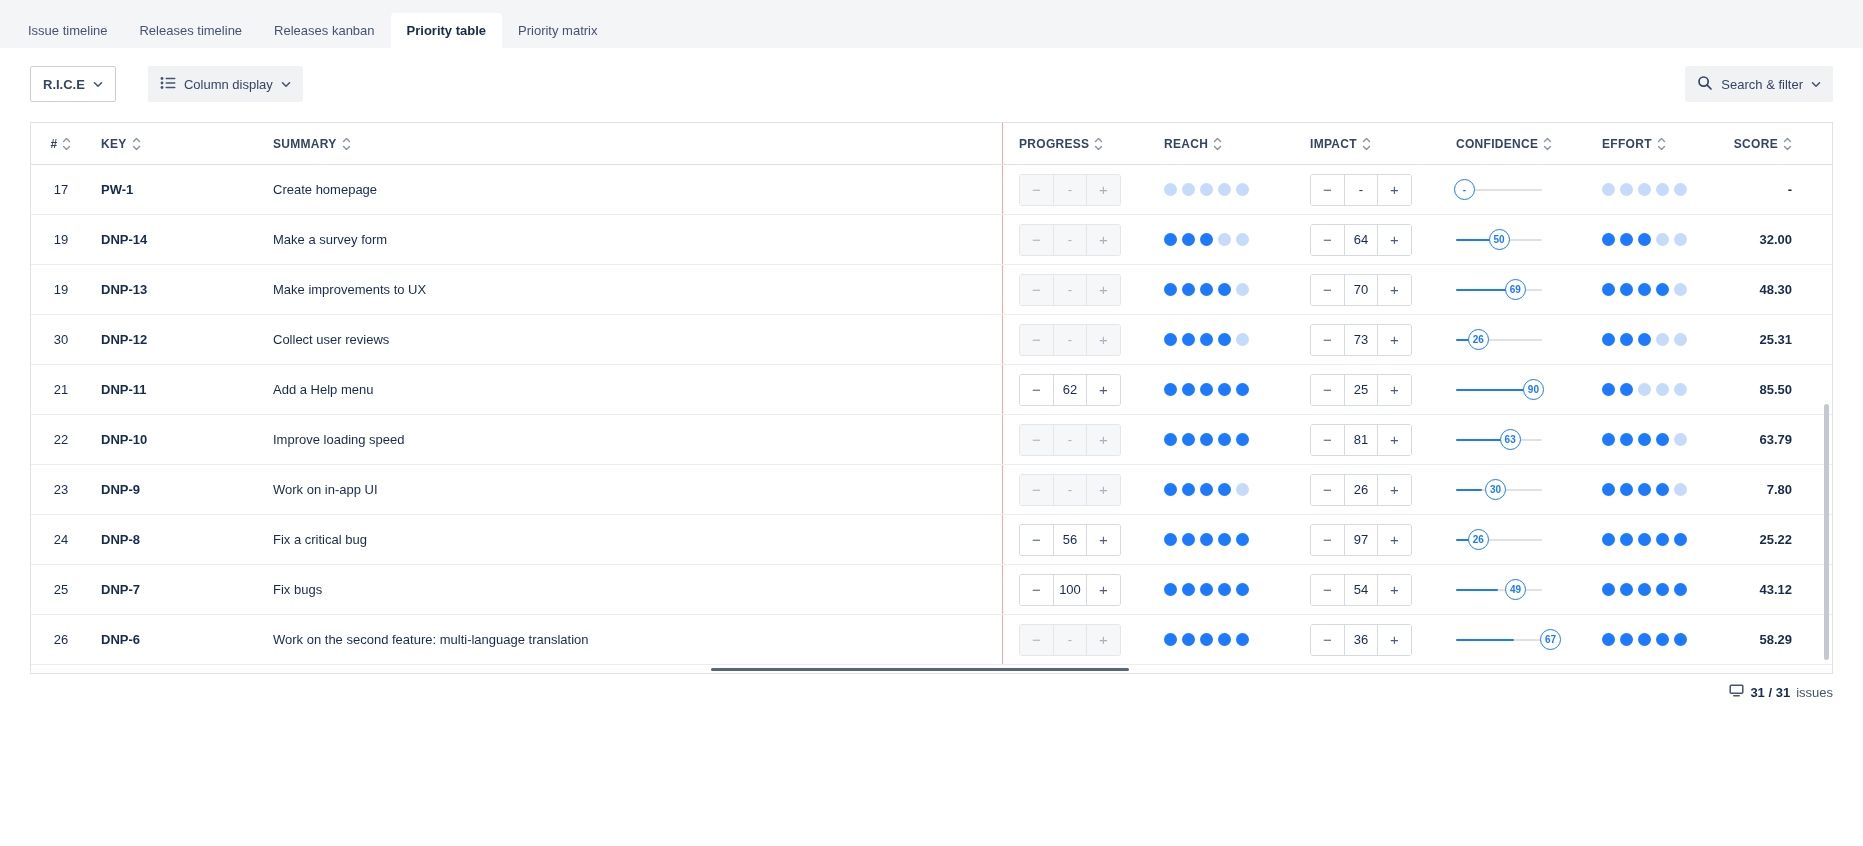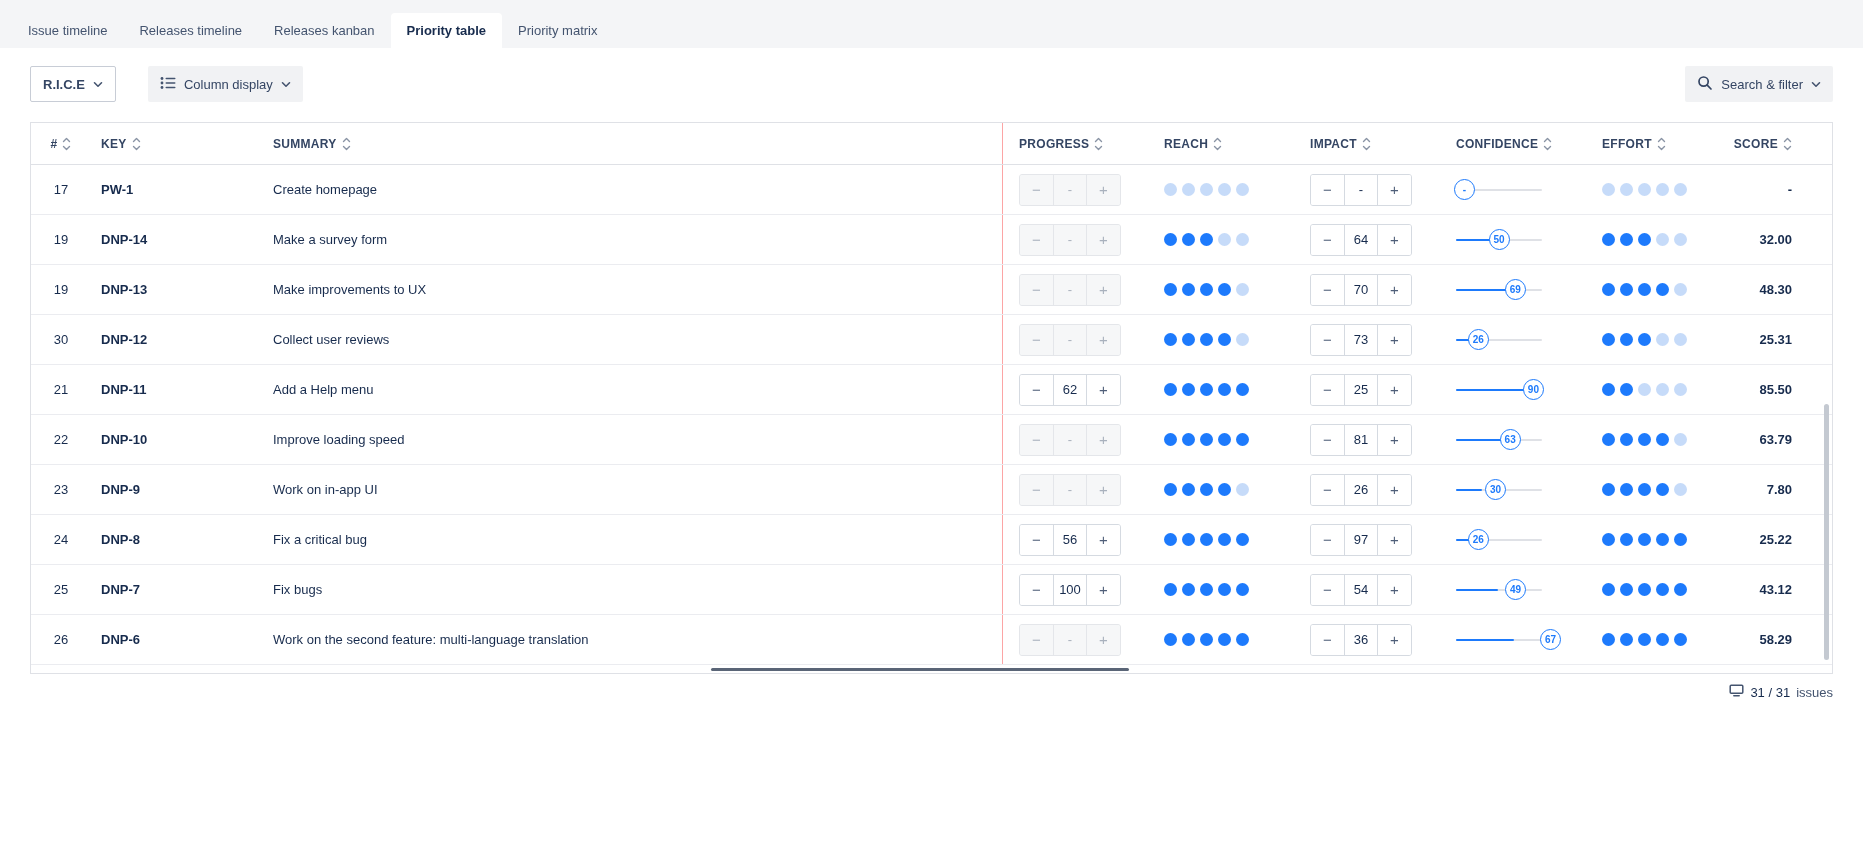--- a/index.html
+++ b/index.html
@@ -66,21 +66,21 @@
            display:flex; align-items:center; justify-content:center; }
 
   .score { font-weight:700; }
 
   
   .vscroll { position:absolute; right:3px; top:281px; width:5px; height:256px; background:#C4C9D1; border-radius:3px; cursor:pointer; }
   .hscroll { position:absolute; left:680px; bottom:2px; width:418px; height:3px; background:#5A6577; border-radius:2px; cursor:pointer; }
 
   
   .footer { display:flex; justify-content:flex-end; align-items:center; gap:6px; margin:10px 30px 0; font-size:13px; }
-  .footer .count { font-weight:400; color:#172B4D;text-align:right; }
+  .footer .count { font-weight:700; color:#172B4D;text-align:right; }
   .footer .flabel { color:#44546F; }
 </style>
 </head>
 <body>
 
 <div class="topband">
     <div class="tab">Issue timeline</div>
     <div class="tab">Releases timeline</div>
     <div class="tab">Releases kanban</div>
     <div class="tab active">Priority table</div>

